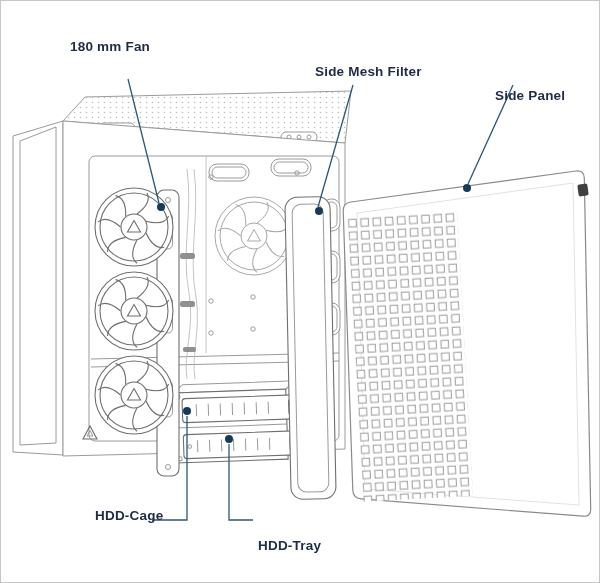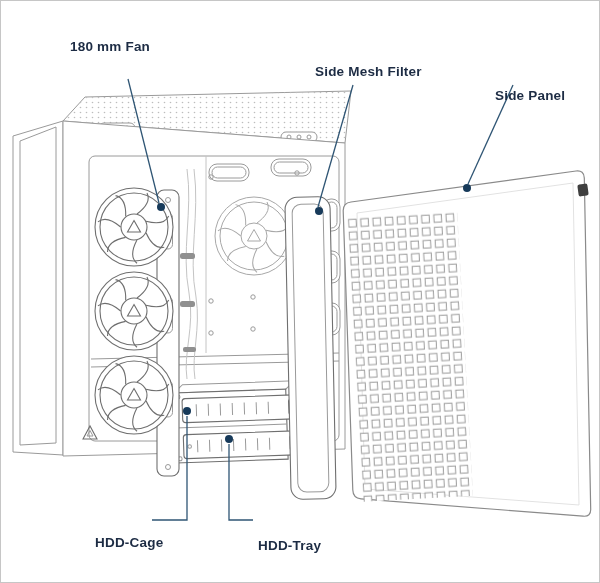--- a/index.html
+++ b/index.html
@@ -236,17 +236,17 @@
   </svg>
 
   <div class="lbl" style="left:69px;top:36px;">
     <span style="display:block">180 mm Fan</span>
   </div>
 
   <div class="lbl" style="left:314px;top:61px;">Side Mesh Filter</div>
 
   <div class="lbl" style="left:494px;top:61px;margin-top:24px;">Side Panel</div>
 
-  <div class="lbl" style="left:78px;top:532px;padding-left:16px;">HDD-Cage</div>
+  <div class="lbl" style="left:78px;top:505px;padding-left:16px;">HDD-Cage</div>
 
   <div class="lbl" style="left:257px;top:535px;">HDD-Tray</div>
 
 </div>
 
 </body></html>

